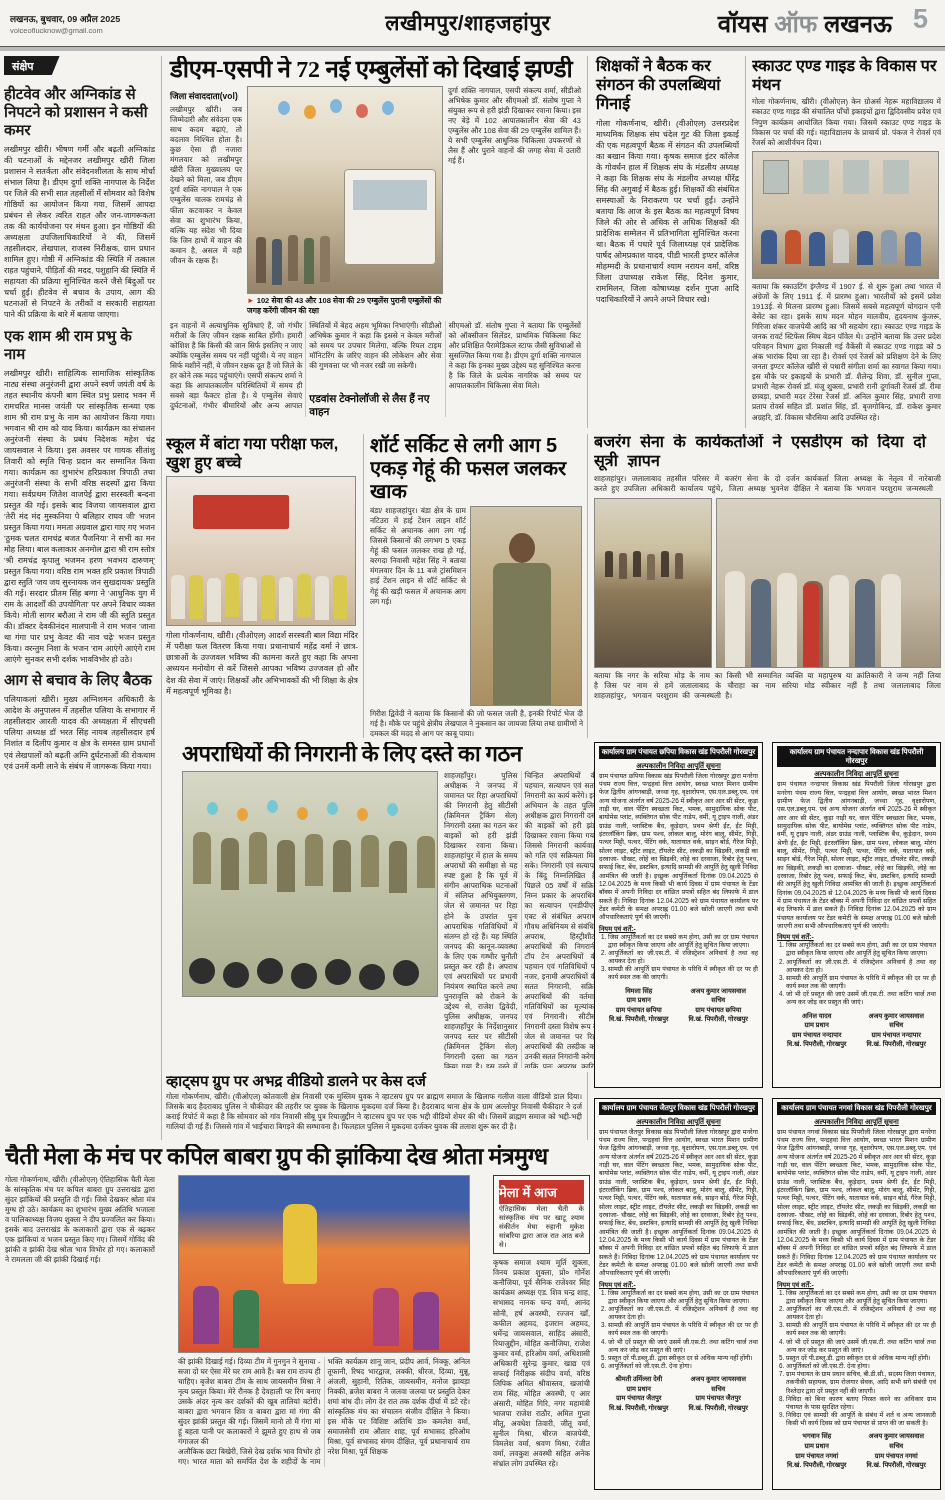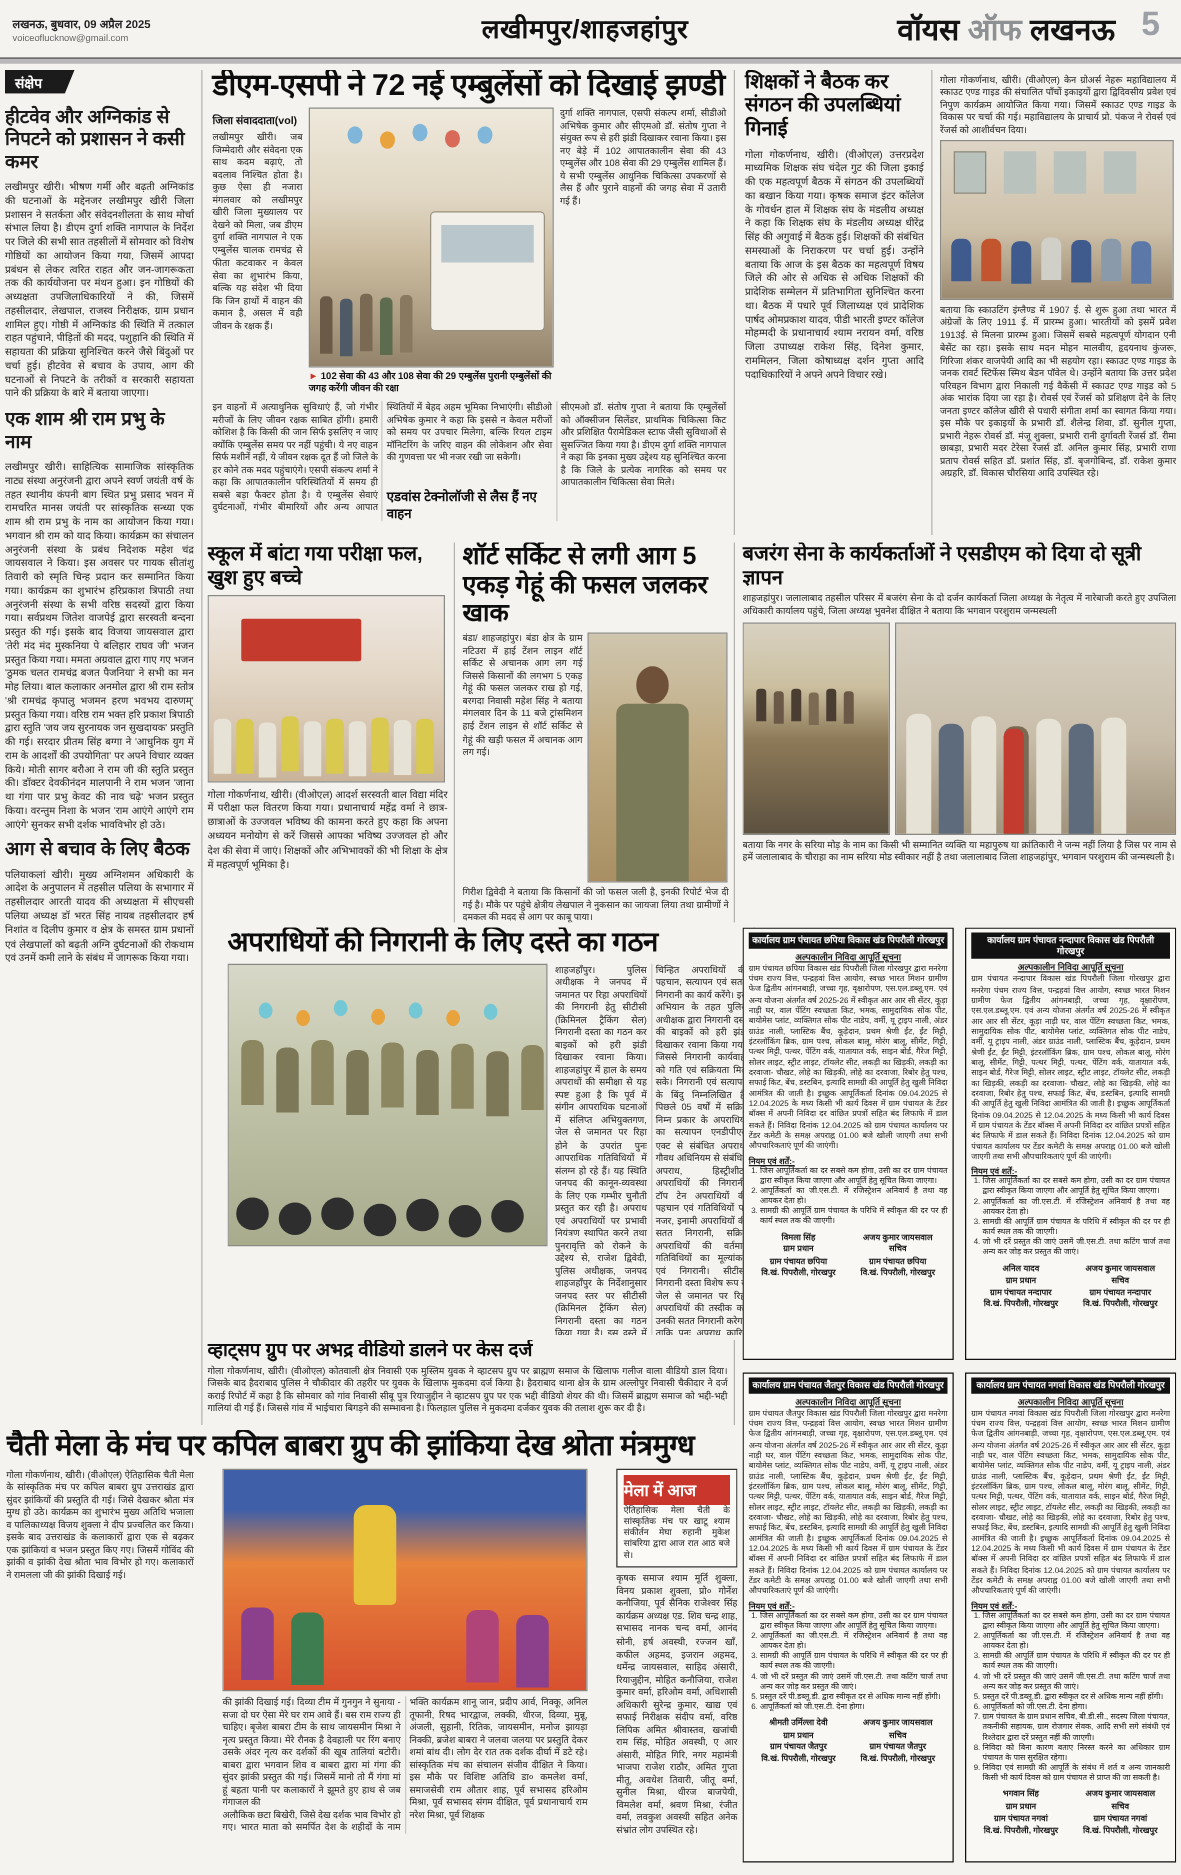--- a/index.html
+++ b/index.html
@@ -11,21 +11,21 @@
   .hdr { position:absolute; top:0; left:0; width:936px; height:48px; }
   .ed-line { position:absolute; left:10px; top:12px; font-size:9px; font-weight:bold; color:#222; }
   .ed-mail { position:absolute; left:10px; top:26px; font-size:7.5px; color:#666; }
   .sec-title { position:absolute; left:0; right:0; top:8px; text-align:center; font-size:21px; font-weight:900; color:#111; letter-spacing:.5px; }
   .masthead { position:absolute; right:44px; top:6px; font-size:24px; font-weight:900; color:#141414; }
   .masthead .mid { color:#8d9194; }
   .pageno { position:absolute; right:8px; top:4px; font-size:27px; font-weight:900; color:#9aa0a6; }
   .hdr-rule { position:absolute; top:46px; left:0; width:945px; height:5px; border-top:1.5px solid #555; background:#b9b9b9; }
   
   section, aside { position:absolute; overflow:hidden; }
-  .h-xl { font-size:24px; font-weight:900; color:#0d0d0d; line-height:1.12; letter-spacing:-.3px; }
+  .h-xl { font-size:24px; font-weight:900; color:#0d0d0d; line-height:1.12; letter-spacing:-.3px;font-family:Liberation Serif, serif; }
   .h-lg { font-size:20px; font-weight:900; color:#0d0d0d; line-height:1.15; }
   .h-md { font-size:16px; font-weight:900; color:#0d0d0d; line-height:1.2; }
   .body-t { font-size:8px; line-height:1.38; text-align:justify; color:#262626; }
   .body-s { font-size:7.4px; line-height:1.36; text-align:justify; color:#262626; }
   .byline { font-size:8.5px; font-weight:bold; color:#111; margin:4px 0; }
   .subhead { font-size:10.5px; font-weight:900; color:#0d0d0d; margin:21px 0; line-height:1.2; }
   .caption { font-size:7.6px; font-weight:bold; color:#111; line-height:1.3; margin-top:2px; }
   .rb { border-right:1px solid #b5b3ae; }
   .photo { position:relative; border:1px solid #8a8a85; overflow:hidden; }
   
@@ -40,21 +40,21 @@
   .main-story .phwrap { width:196px; flex:none; }
   .main-story .colB { flex:1; }
   .row2 { column-count:3; column-gap:7px; column-rule:1px solid #c9c7c2; margin-top:5px; }
   
   .teachers { left:594px; top:56px; width:152px; height:372px; padding:0 6px 0 2px; }
   .scout { left:752px; top:56px; width:189px; height:372px; }
   
   .school { left:166px; top:434px; width:198px; height:304px; padding-right:5px; }
   .fire { left:370px; top:434px; width:218px; height:304px; padding-right:4px; }
   .fire .frow { display:flex; gap:4px; margin-top:3px; }
-  .bajrang { left:594px; top:434px; width:347px; height:304px; }
+  .bajrang { left:594px; top:434px; width:347px; height:304px;font-family:Liberation Mono, monospace; }
   .bajrang .brow { display:flex; gap:4px; margin-top:3px; }
   
   .police { left:182px; top:742px; width:422px; height:326px; padding-right:5px; }
   .police .prow { display:flex; gap:6px; margin-top:4px; }
   .police .ptxt { flex:1; column-count:2; column-gap:7px; column-rule:1px solid #c9c7c2; }
   
   .whatsapp { left:166px; top:1072px; width:422px; height:68px; padding-right:5px; }
   
   .mela { left:5px; top:1144px; width:585px; height:348px; }
   .mela .mrow { display:flex; gap:23px; margin-top:5px; }
@@ -173,20 +173,21 @@
       <p class="body-s">सीएमओ डॉ. संतोष गुप्ता ने बताया कि एम्बुलेंसों को ऑक्सीजन सिलेंडर, प्राथमिक चिकित्सा किट और प्रशिक्षित पैरामेडिकल स्टाफ जैसी सुविधाओं से सुसज्जित किया गया है। डीएम दुर्गा शक्ति नागपाल ने कहा कि इनका मुख्य उद्देश्य यह सुनिश्चित करना है कि जिले के प्रत्येक नागरिक को समय पर आपातकालीन चिकित्सा सेवा मिले।</p>
     </div>
   </section>
 
   <section class="teachers rb">
     <h2 class="h-md">शिक्षकों ने बैठक कर संगठन की उपलब्धियां गिनाई</h2>
     <p class="body-t" style="margin-top:4px">गोला गोकर्णनाथ, खीरी। (वीओएल) उत्तरप्रदेश माध्यमिक शिक्षक संघ चंदेल गुट की जिला इकाई की एक महत्वपूर्ण बैठक में संगठन की उपलब्धियों का बखान किया गया। कृषक समाज इंटर कॉलेज के गोवर्धन हाल में शिक्षक संघ के मंडलीय अध्यक्ष ने कहा कि शिक्षक संघ के मंडलीय अध्यक्ष धीरेंद्र सिंह की अगुवाई में बैठक हुई। शिक्षकों की संबंधित समस्याओं के निराकरण पर चर्चा हुई। उन्होंने बताया कि आज के इस बैठक का महत्वपूर्ण विषय जिले की ओर से अधिक से अधिक शिक्षकों की प्रादेशिक सम्मेलन में प्रतिभागिता सुनिश्चित करना था। बैठक में पधारे पूर्व जिलाध्यक्ष एवं प्रादेशिक पार्षद ओमप्रकाश यादव, पीडी भारती इण्टर कॉलेज मोहम्मदी के प्रधानाचार्य श्याम नरायन वर्मा, वरिष्ठ जिला उपाध्यक्ष राकेश सिंह, दिनेश कुमार, राममिलन, जिला कोषाध्यक्ष दर्शन गुप्ता आदि पदाधिकारियों ने अपने अपने विचार रखे।</p>
   </section>
 
   <section class="scout">
+    <h2 class="h-md">स्काउट एण्ड गाइड के विकास पर मंथन</h2>
     <p class="body-s" style="margin-top:3px">गोला गोकर्णनाथ, खीरी। (वीओएल) केन ग्रोअर्स नेहरू महाविद्यालय में स्काउट एण्ड गाइड की संचालित पाँचों इकाइयों द्वारा द्विदिवसीय प्रवेश एवं निपुण कार्यक्रम आयोजित किया गया। जिसमें स्काउट एण्ड गाइड के विकास पर चर्चा की गई। महाविद्यालय के प्राचार्य प्रो. पंकज ने रोवर्स एवं रेंजर्स को आशीर्वचन दिया।</p>
     <div class="photo ph-scout" style="width:187px;height:128px;margin:3px 0;">
       <div class="win"></div>
       <div class="seated"></div>
     </div>
     <p class="body-s">बताया कि स्काउटिंग इंग्लैण्ड में 1907 ई. से शुरू हुआ तथा भारत में अंग्रेजों के लिए 1911 ई. में प्रारम्भ हुआ। भारतीयों को इसमें प्रवेश 1913ई. से मिलना प्रारम्भ हुआ। जिसमें सबसे महत्वपूर्ण योगदान एनी बेसेंट का रहा। इसके साथ मदन मोहन मालवीय, हृदयनाथ कुंजरू, गिरिजा शंकर वाजपेयी आदि का भी सहयोग रहा। स्काउट एण्ड गाइड के जनक रावर्ट स्टिफेंस स्मिथ बेडन पॉवेल थे। उन्होंने बताया कि उत्तर प्रदेश परिवहन विभाग द्वारा निकाली गई वैकेंसी में स्काउट एण्ड गाइड को 5 अंक भारांक दिया जा रहा है। रोवर्स एवं रेंजर्स को प्रशिक्षण देने के लिए जनता इण्टर कॉलेज खीरी से पधारी संगीता शर्मा का स्वागत किया गया। इस मौके पर इकाइयों के प्रभारी डॉ. शैलेन्द्र शिवा, डॉ. सुनील गुप्ता, प्रभारी नेहरू रोवर्स डॉ. मंजू शुक्ला, प्रभारी रानी दुर्गावती रेंजर्स डॉ. रीमा छाबड़ा, प्रभारी मदर टेरेसा रेंजर्स डॉ. अनिल कुमार सिंह, प्रभारी राणा प्रताप रोवर्स सहित डॉ. प्रशांत सिंह, डॉ. बृजगोबिन्द, डॉ. राकेश कुमार अग्रहरि, डॉ. विकास चौरसिया आदि उपस्थित रहे।</p>
   </section>
 
   <section class="school rb">
     <h2 class="h-md">स्कूल में बांटा गया परीक्षा फल, खुश हुए बच्चे</h2>

